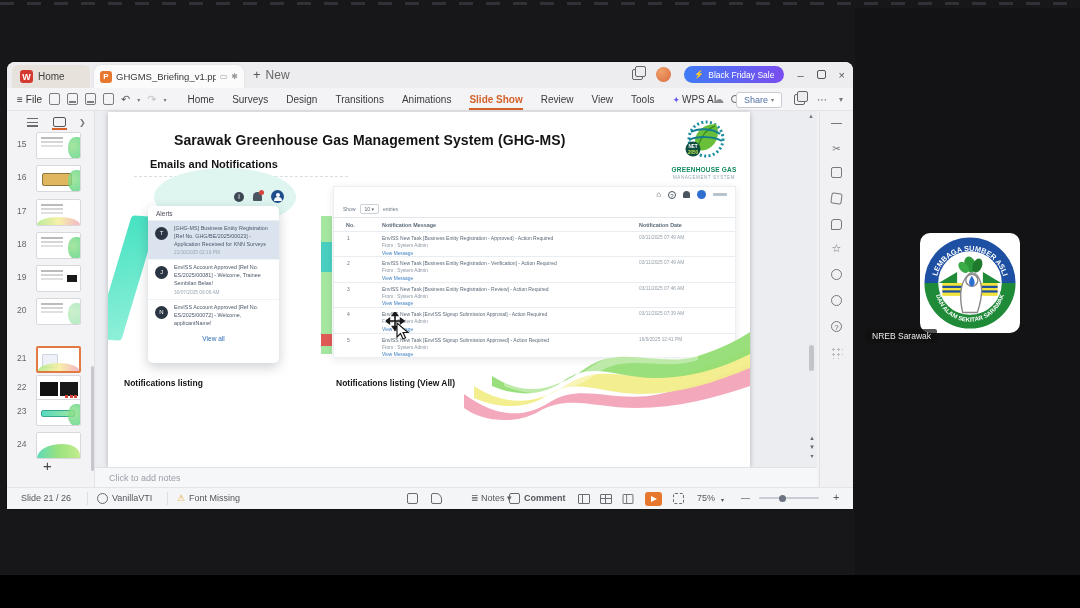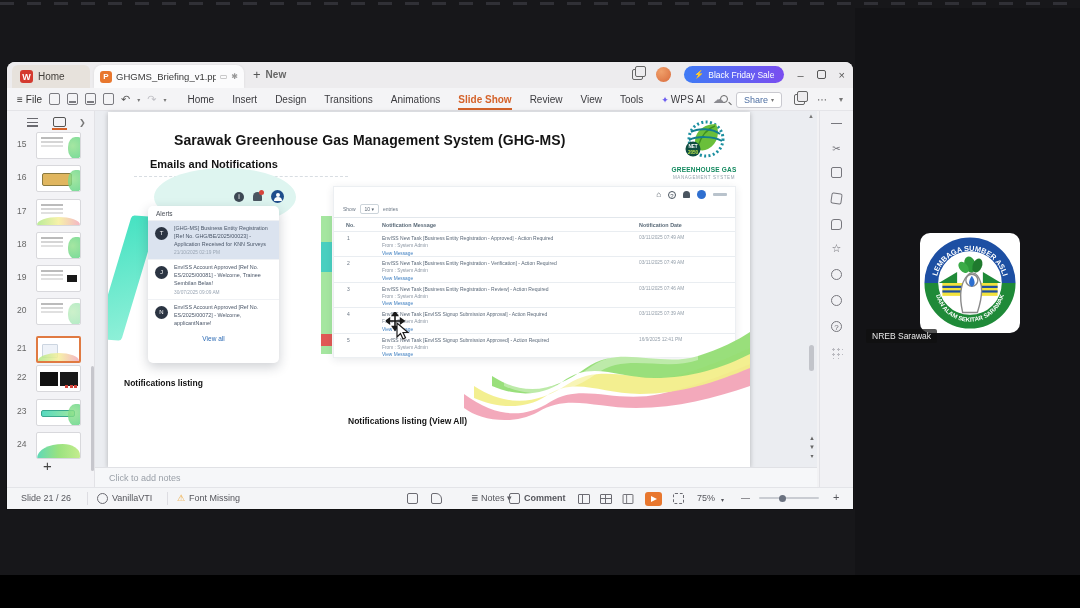--- a/index.html
+++ b/index.html
@@ -24,21 +24,21 @@
             display:flex;align-items:center;justify-content:center;}
   .home-tab span{font-size:10px;color:#44403c;}
   .doc-tab{position:absolute;left:87px;top:3px;width:150px;height:23px;background:#fbfbfc;border-radius:8px 8px 0 0;
            display:flex;align-items:center;gap:4px;padding:0 6px;box-shadow:0 0 3px rgba(0,0,0,.08);}
   .ppt-logo{width:12px;height:12px;background:#e8772e;border-radius:3px;color:#fff;font-size:8px;font-weight:bold;
             display:flex;align-items:center;justify-content:center;flex:none;}
   .doc-tab .t{font-size:9.5px;color:#3a3a3a;white-space:nowrap;overflow:hidden;}
   .tab-mini{font-size:8px;color:#9a9a9a;flex:none;}
   .new-tab{position:absolute;left:246px;top:5px;display:flex;align-items:center;gap:5px;}
   .new-tab .plus{font-size:13px;color:#555;}
-  .new-tab .lbl{font-size:10px;color:#666;font-weight:bold;}
+  .new-tab .lbl{font-size:12px;color:#666;}
   .tb-right{position:absolute;right:8px;top:4px;display:flex;align-items:center;gap:13px;}
   .win-glyph{font-size:11px;color:#555;}
   .restore-box{width:9px;height:9px;border:1.2px solid #555;border-radius:2px;}
   .stack-ic{width:11px;height:11px;border:1.2px solid #666;border-radius:2px;position:relative;}
   .stack-ic::after{content:"";position:absolute;left:2px;top:-4px;width:9px;height:9px;border:1.2px solid #666;border-radius:2px;background:#edecee;}
   .acct{width:15px;height:15px;border-radius:50%;background:radial-gradient(circle at 35% 30%,#f0a06a,#d96b3c);}
   .sale-pill{height:17px;padding:0 10px;border-radius:9px;background:linear-gradient(90deg,#3f7bf5,#7a4df0);
              display:flex;align-items:center;gap:4px;color:#fff;font-size:8.5px;}
   .sale-pill .bolt{color:#ffd94d;font-size:8px;}
 
@@ -235,21 +235,21 @@
       <span class="mini-ic b"></span>
       <span class="mini-ic b"></span>
       <span class="mini-ic"></span>
       <span class="undo">↶</span>
         <span class="dd">▾</span>
       <span class="undo dis">↷</span>
       <span class="dd">▾</span>
     </div>
     <div class="menus">
       <span class="menu-item">Home</span>
-      <span class="menu-item">Insert</span>
+      <span class="menu-item">Surveys</span>
       <span class="menu-item">Design</span>
       <span class="menu-item">Transitions</span>
       <span class="menu-item">Animations</span>
       <span class="menu-item active">Slide Show</span>
       <span class="menu-item">Review</span>
       <span class="menu-item">View</span>
       <span class="menu-item">Tools</span>
       <span class="menu-item"><span class="ai-star">✦</span><span>WPS AI</span></span>
       <span class="search-ic"></span>
     </div>
@@ -307,28 +307,28 @@
           <div class="ta darkbox2" style="left:30px;top:9px;width:10px;height:7px;"></div>
         </div>
       </div>
     <div class="thumb-row" style="top:186px;">
         <span class="thumb-no">20</span>
       <div class="thumb">
           <div class="ta tlines"></div>
           <div class="ta blob-g" style="opacity:.45;"></div>
         </div>
       </div>
-    <div class="thumb-row" style="top:224px;padding-left:24px;">
+    <div class="thumb-row" style="top:234px;padding-left:24px;">
         <span class="thumb-no">21</span>
       <div class="thumb sel">
           <div class="ta cardmini"></div>
           <div class="ta wave-mini"></div>
         </div>
       </div>
-    <div class="thumb-row" style="top:253px;padding-left:39px;">
+    <div class="thumb-row" style="top:263px;padding-left:39px;">
         <span class="thumb-no">22</span>
       <div class="thumb">
           <div class="ta darkbox1"></div>
           <div class="ta darkbox2"></div>
           <div class="ta reddots"></div>
         </div>
       </div>
     <div class="thumb-row" style="top:287px;">
         <span class="thumb-no">23</span>
       <div class="thumb">
@@ -444,21 +444,21 @@
         <div class="prow">
           <span class="pr-no">5</span>
           <div class="pr-msg"><span>EnvISS New Task [EnvISS Signup Submission Approved] - Action Required</span><br>
             <span class="pr-from">From : System Admin</span><br><span class="pr-link">View Message</span></div>
           <span class="pr-date">16/9/2025 12:41 PM</span>
         </div>
       </div>
     </div>
 
     <div class="cap" style="left:16px;top:266px;">Notifications listing</div>
-    <div class="cap" style="left:240px;top:266px;margin-top:38px;">Notifications listing (View All)</div>
+    <div class="cap" style="left:228px;top:266px;">Notifications listing (View All)</div>
 
     <svg class="wave-svg" viewBox="0 0 286 98">
       <path fill="#f2a0b4" opacity=".9" d="M0,70 C30,92 58,96 86,78 C118,58 150,80 196,70 C232,62 262,50 286,40 L286,62 C250,74 214,84 172,84 C130,84 104,70 74,88 C48,102 16,96 0,84 Z"></path>
       <path fill="#f2ee8a" opacity=".95" d="M10,62 C44,84 74,80 104,60 C140,37 178,62 218,50 C246,42 268,32 286,24 L286,44 C252,58 216,70 176,70 C136,70 112,52 82,72 C58,88 28,82 10,74 Z"></path>
       <path fill="#93dd74" opacity=".95" d="M28,52 C62,74 92,66 122,44 C156,20 196,44 234,32 C256,25 274,16 286,8 L286,30 C258,44 228,54 190,54 C152,54 128,36 98,58 C74,75 46,70 28,62 Z"></path>
       <path fill="#ffffff" opacity=".35" d="M40,56 C74,72 100,62 128,42 C160,20 198,42 234,30 L234,36 C200,48 162,28 132,50 C104,70 72,76 40,62 Z"></path>
     </svg>
   </div>
 
   <div class="v-scroll">

